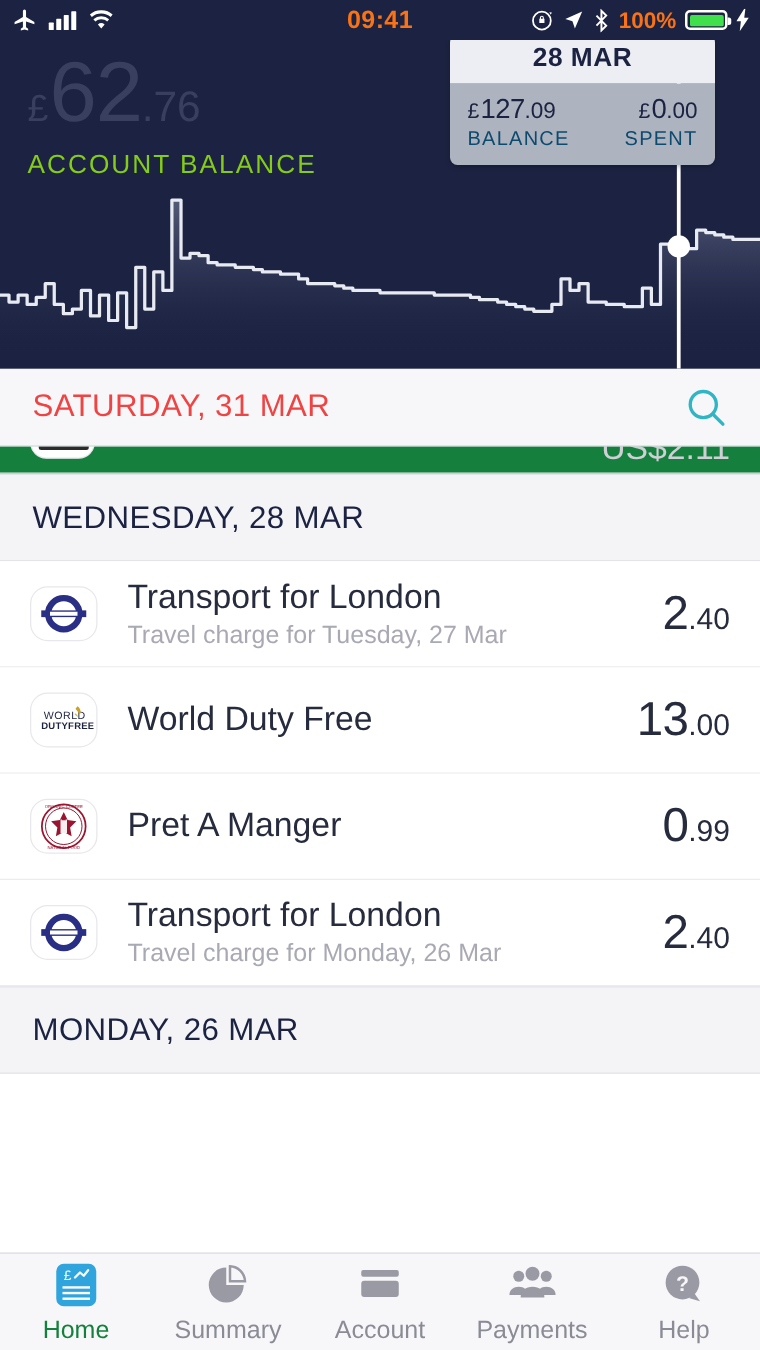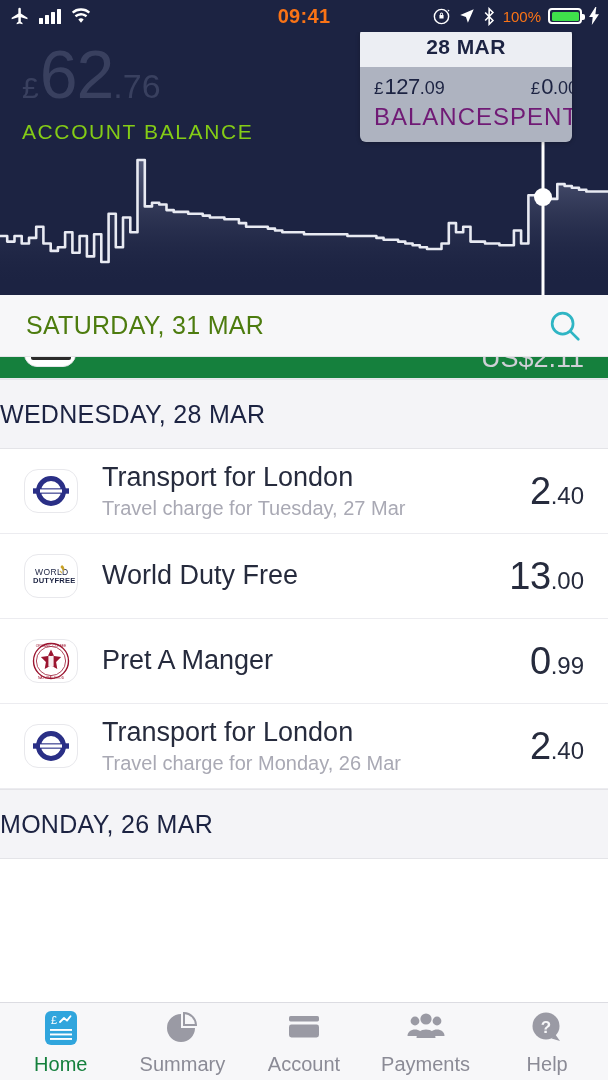--- a/index.html
+++ b/index.html
@@ -15,21 +15,21 @@
   .statusbar {
     position:absolute; top:0; left:0; width:608px; height:32px;
     background:#1c2342; color:#f97316;
     display:flex; align-items:center;
     font-size:19px; font-weight:bold;
     z-index:40;
   }
   .sb-left { display:flex; align-items:center; gap:9px; padding-left:10px; }
   .sb-center { position:absolute; left:0; right:0; text-align:center; font-size:20px; letter-spacing:.3px; }
   .sb-right { position:absolute; right:8px; display:flex; align-items:center; gap:7px; }
-  .sb-pct { font-size:15px; font-weight:normal; }
+  .sb-pct { font-size:18px; font-weight:bold; }
   .bars { display:flex; align-items:flex-end; gap:2px; height:15px; }
   .bars i { display:block; width:4px; background:#fff; border-radius:.5px; }
   .bars i:nth-child(1){height:6px}
   .bars i:nth-child(2){height:9px}
   .bars i:nth-child(3){height:12px}
   .bars i:nth-child(4){height:15px}
   .battery {
     width:34px; height:16px; border:2px solid #fff; border-radius:4px;
     padding:1.5px; position:relative;
   }
@@ -67,34 +67,34 @@
     letter-spacing:.4px;
   }
   .tt-body { background:#aeb3c0; display:flex; padding:9px 14px 11px; }
   .tt-col { flex:1; }
   .tt-col.right { text-align:right; }
   .tt-val { display:flex; align-items:baseline; color:#1c2342; line-height:1; }
   .tt-col.right .tt-val { justify-content:flex-end; }
   .tt-cur { font-size:17px; font-weight:400; margin-right:1px; }
   .tt-main { font-size:22px; font-weight:400; letter-spacing:-.5px; }
   .tt-dec { font-size:18px; font-weight:400; }
-  .tt-cap { color:#701a75; font-size:24px; letter-spacing:1px; margin-top:5px; }
+  .tt-cap { color:#0c4a6e; font-size:16px; letter-spacing:1px; margin-top:5px; }
 
   
   .list {
     position:absolute; top:295px; left:0; width:608px; height:707px;
     background:#ffffff; overflow:hidden;
   }
   .sticky-head {
     position:absolute; top:0; left:0; width:608px; height:62px;
     background:#f7f7f9; border-bottom:1px solid #e4e4e8;
     display:flex; align-items:center; z-index:20;
   }
   .sticky-head .title {
-    font-size:25px; color:#4d7c0f; letter-spacing:.3px;
+    font-size:25px; color:#ef4444; letter-spacing:.3px;
     padding-left:26px; flex:1;
   }
   .search-btn { padding-right:24px; display:flex; align-items:center; }
 
   .scroll { position:absolute; top:62px; left:0; width:608px; }
 
   .partial-row {
     height:22px; position:relative; overflow:hidden;
     border-bottom:1px solid #e8e8ec; background:#15803d;
   }
@@ -110,20 +110,21 @@
   .partial-amt {
     position:absolute; right:24px; top:-14px;
     font-size:27px; color:#cfcfd6;
   }
 
   .day-head {
     height:70px; background:#f4f4f7;
     border-top:1px solid #e4e4e8; border-bottom:1px solid #e4e4e8;
     display:flex; align-items:center;
     font-size:25px; color:#1c2342; letter-spacing:.3px;
+    padding-left:26px;
   }
 
   .txn {
     height:85px; background:#ffffff;
     display:flex; align-items:center; padding:0 24px;
     border-bottom:1px solid #ececf0;
   }
   .txn .ico {
     width:54px; height:44px; border-radius:14px; flex:none;
     background:#ffffff; border:1px solid #e8e8ec;

